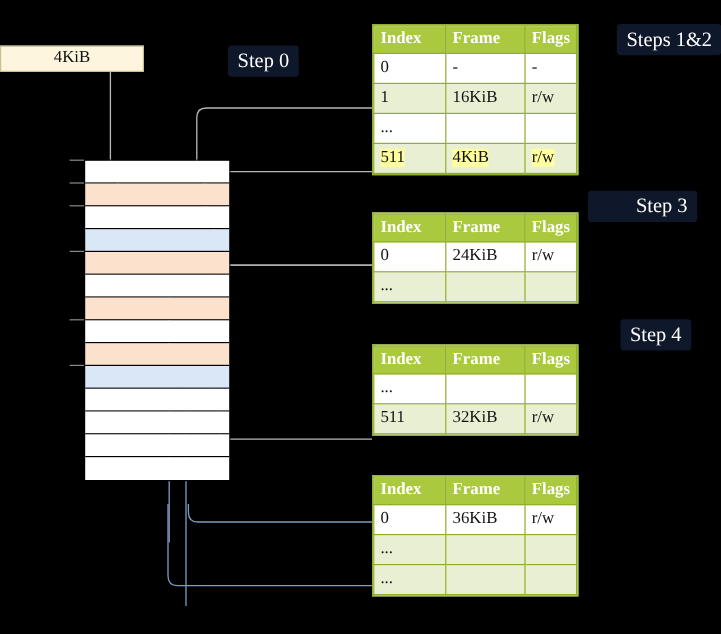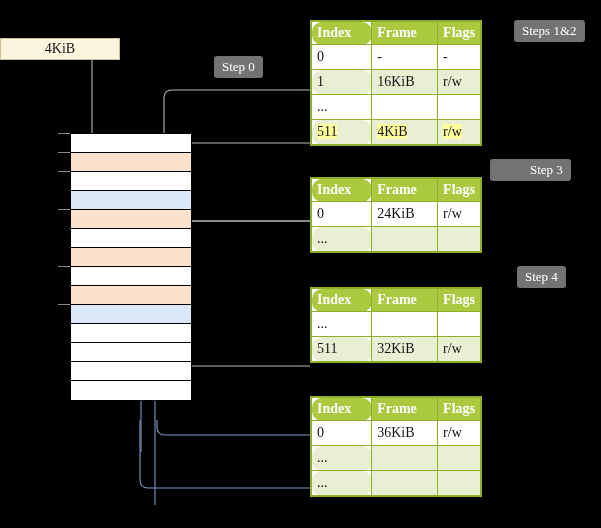--- a/index.html
+++ b/index.html
@@ -17,26 +17,26 @@
   
   .srcbox{
     position:absolute;left:0;top:38px;width:120px;height:22px;
     background:#fdf5dd;border:1px solid #c9bf93;
     display:flex;align-items:center;justify-content:center;
     font-size:14px;color:#111;box-sizing:border-box;
   }
 
   
   .badge{
-    position:absolute;background:#737373;color:#fff;
-    font-size:13px;line-height:1;padding:4px 8px 5px;
+    position:absolute;background:#0f172a;color:#fff;
+    font-size:17px;line-height:1;padding:4px 8px 5px;
     border-radius:3px;white-space:nowrap;
     box-shadow:0 1px 0 rgba(0,0,0,.4);
   }
-  .badge.b0{left:190px;top:56px;margin-left:24px;}
+  .badge.b0{left:190px;top:38px;}
   .badge.b12{left:514px;top:20px;}
   .badge.b3{left:490px;top:159px;padding-left:40px;}
   .badge.b4{left:517px;top:266px;}
 
   
   .memcol{position:absolute;left:70px;top:133px;width:120px;border:1px solid #000;box-sizing:content-box;}
   .memrow{height:19px;border-bottom:1px solid #000;box-sizing:border-box;background:#fff;}
   .memrow:last-child{border-bottom:none;}
   .memrow.peach{background:#fce1cd;}
   .memrow.blue{background:#dae7f6;}
@@ -57,21 +57,21 @@
     border:1px solid #8fae2a;padding:2px 5px;height:20px;
     font-size:14px;color:#111;vertical-align:middle;
   }
   .ptable tr.alt td{background:#e9efd2;}
   .ptable td.hl span{background:#ffffa0;}
   .t1{left:310px;top:20px;}
   .t2{left:310px;top:177px;}
   .t3{left:310px;top:287px;}
   .t4{left:310px;top:396px;}
 
-  .colw-i{width:56px;border-radius:10px;}
+  .colw-i{width:56px;}
   .colw-f{width:62px;margin-top:14px;}
   .colw-g{width:28px;}
 </style>
 </head>
 <body>
 
 <div class="canvas">
 
   <svg class="wires" viewBox="0 0 601 528">
     <defs>

